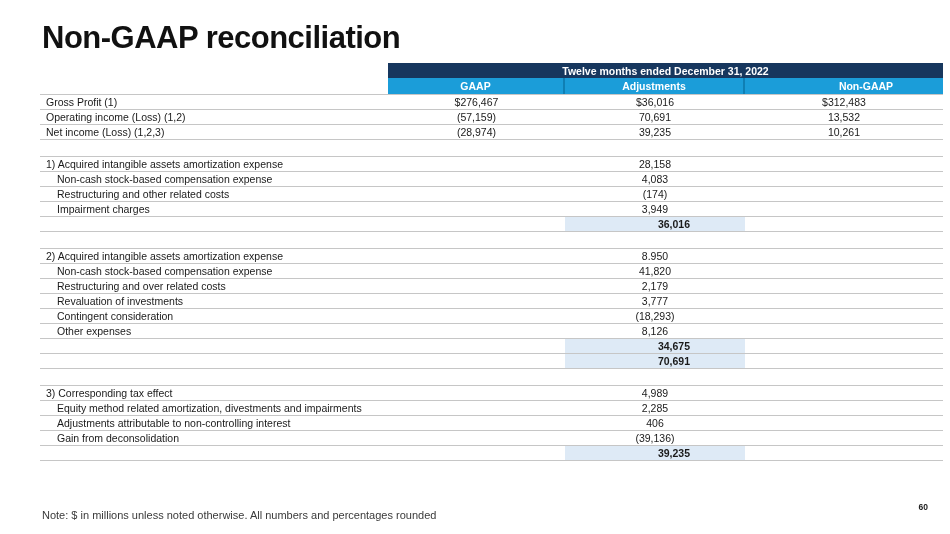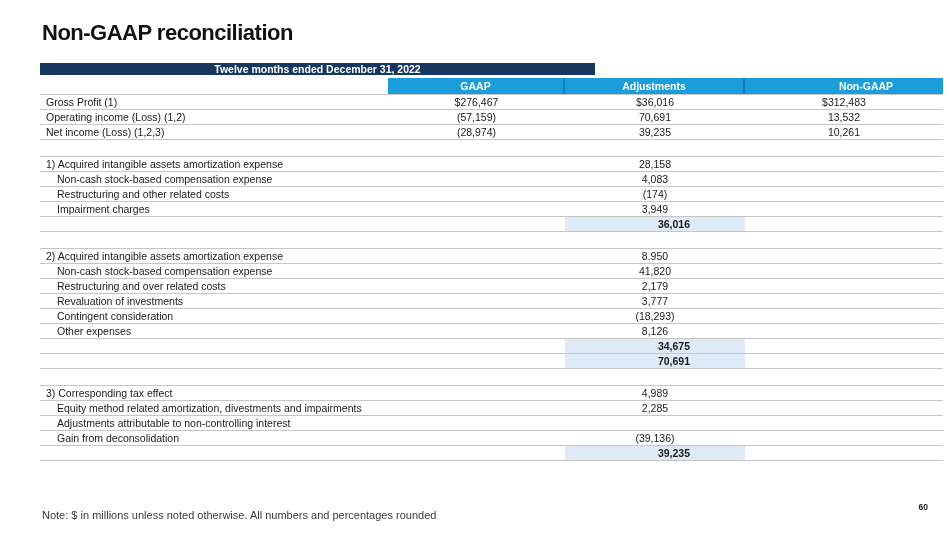--- a/index.html
+++ b/index.html
@@ -6,28 +6,28 @@
   html,body { width:950px; height:534px; }
   body {
     background:#ffffff;
     font-family:"Liberation Sans", sans-serif;
     position:relative;
     overflow:hidden;
     color:#1a1a1a;
   }
   .title {
     position:absolute; left:42px; top:20px;
-    font-size:22px; font-weight:bold; color:#111111;
+    font-size:31px; font-weight:bold; color:#111111;
     letter-spacing:-0.5px;
   }
   .recon-table {
     position:absolute; left:40px; top:63px; width:903px;
     font-size:10.5px; color:#1a1a1a;
   }
-  .hrow1 { display:flex; height:15px;flex-direction:column; }
+  .hrow1 { display:flex; height:15px; }
   .hrow2 { display:flex; height:17px; border-bottom:1px solid var(--row-border,#C6C6C6); }
   .spacer { width:348px; }
   .period {
     width:555px; background:var(--header-navy,#17375E); color:#fff;
     font-weight:bold; font-size:10.5px;
     display:flex; align-items:center; justify-content:center;
   }
   .colh {
     background:var(--header-blue,#1B9DD9); color:#fff; font-weight:bold;
     display:flex; align-items:center; justify-content:center; font-size:10.5px;
@@ -197,20 +197,21 @@
       </div>
       <div class="trow">
         <div class="cell lab ind">Equity method related amortization, divestments and impairments</div>
         <div class="cell val c-gaap"></div>
         <div class="cell val c-adj">2,285</div>
         <div class="cell val c-non"></div>
       </div>
       <div class="trow">
         <div class="cell lab ind">Adjustments attributable to non-controlling interest</div>
         <div class="cell val c-gaap"></div>
+        <div class="cell val c-adj">406</div>
         <div class="cell val c-non"></div>
       </div>
       <div class="trow">
         <div class="cell lab ind">Gain from deconsolidation</div>
         <div class="cell val c-gaap"></div>
         <div class="cell val c-adj">(39,136)</div>
         <div class="cell val c-non"></div>
       </div>
       <div class="trow total">
         <div class="cell lab"></div>

